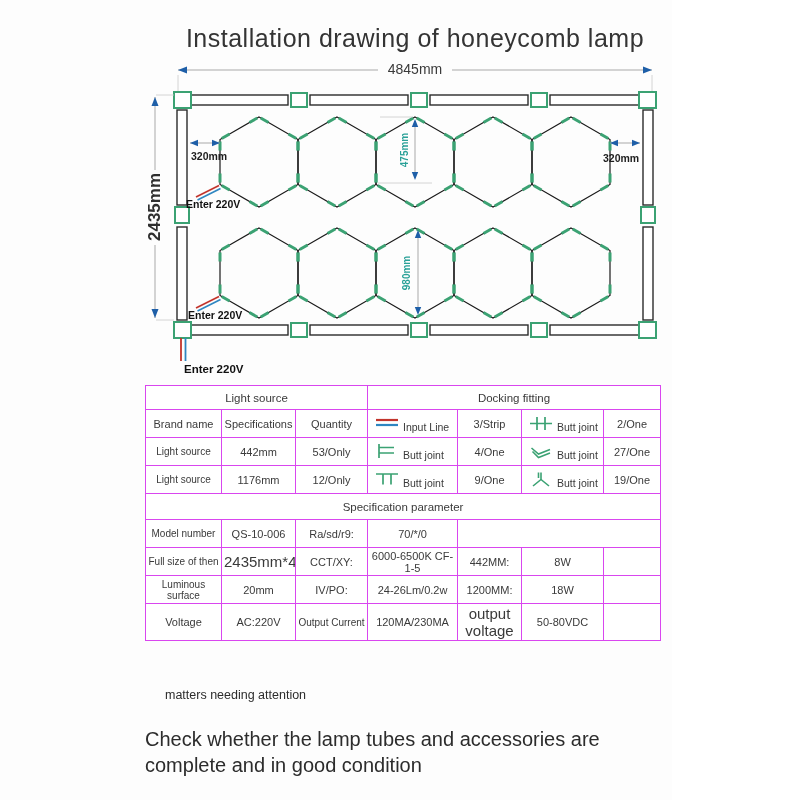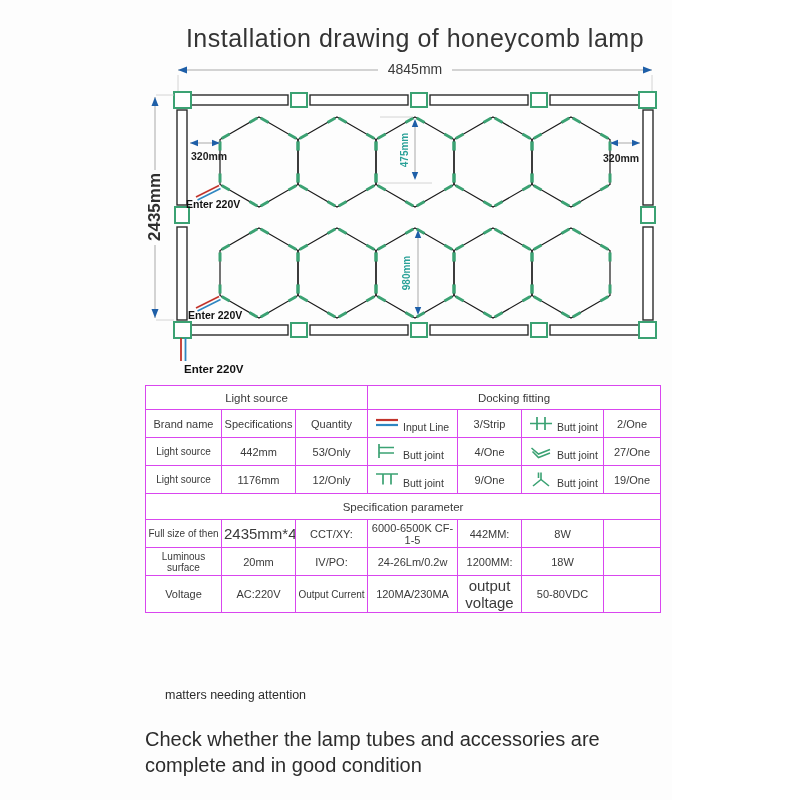--- a/index.html
+++ b/index.html
@@ -360,20 +360,27 @@
         </svg>
         <span>Butt joint</span>
       </div>
           </td>
       <td>19/One</td>
     </tr>
     <tr style="height:26px">
       <td colspan="7" class="hdr">Specification parameter</td>
     </tr>
     <tr style="height:28px">
+      <td class="lbl">Model number</td>
+      <td>QS-10-006</td>
+      <td>Ra/sd/r9:</td>
+      <td>70/*/0</td>
+      <td colspan="3"></td>
+    </tr>
+    <tr style="height:28px">
       <td class="lbl">Full size of then</td>
       <td class="sm">2435mm*4845mm</td>
       <td>CCT/XY:</td>
       <td>6000-6500K CF-1-5</td>
       <td>442MM:</td>
       <td>8W</td>
       <td></td>
     </tr>
     <tr style="height:28px">
       <td class="lbl">Luminous surface</td>

